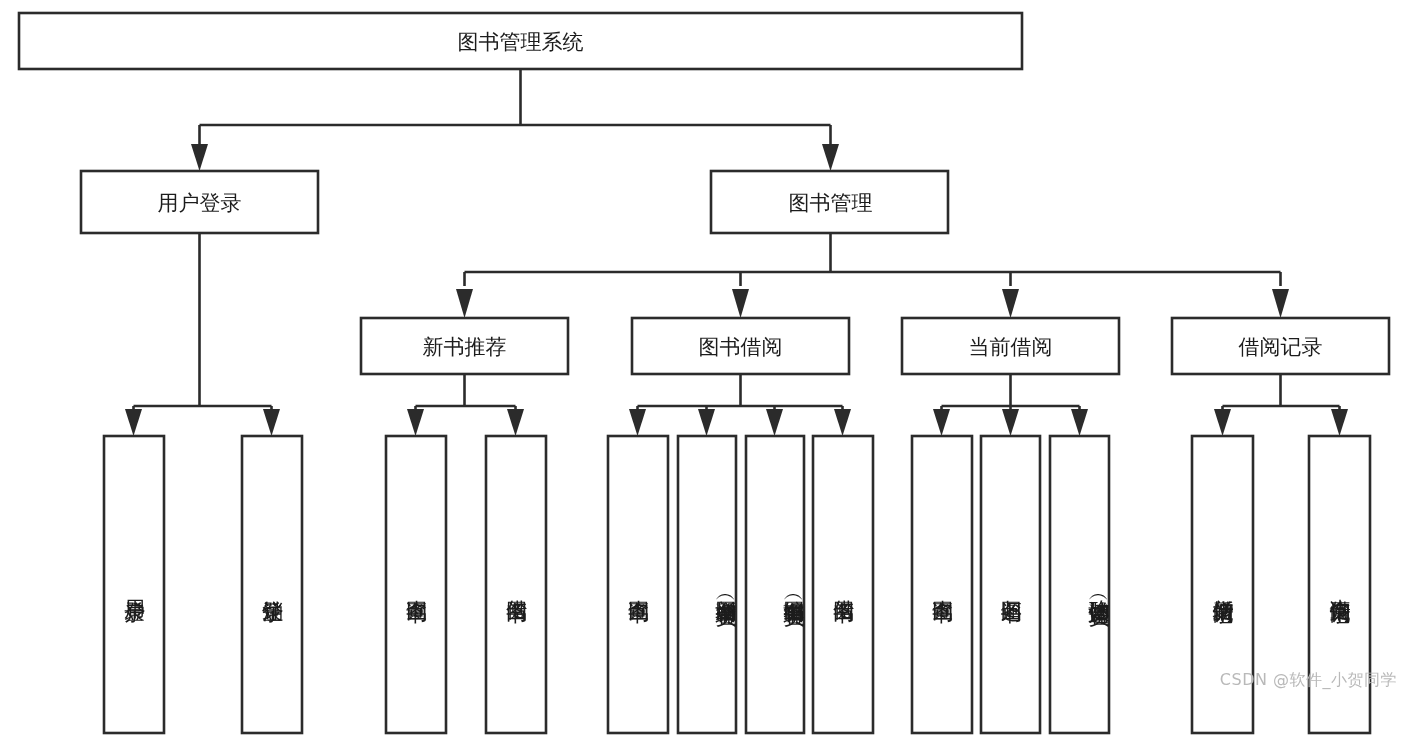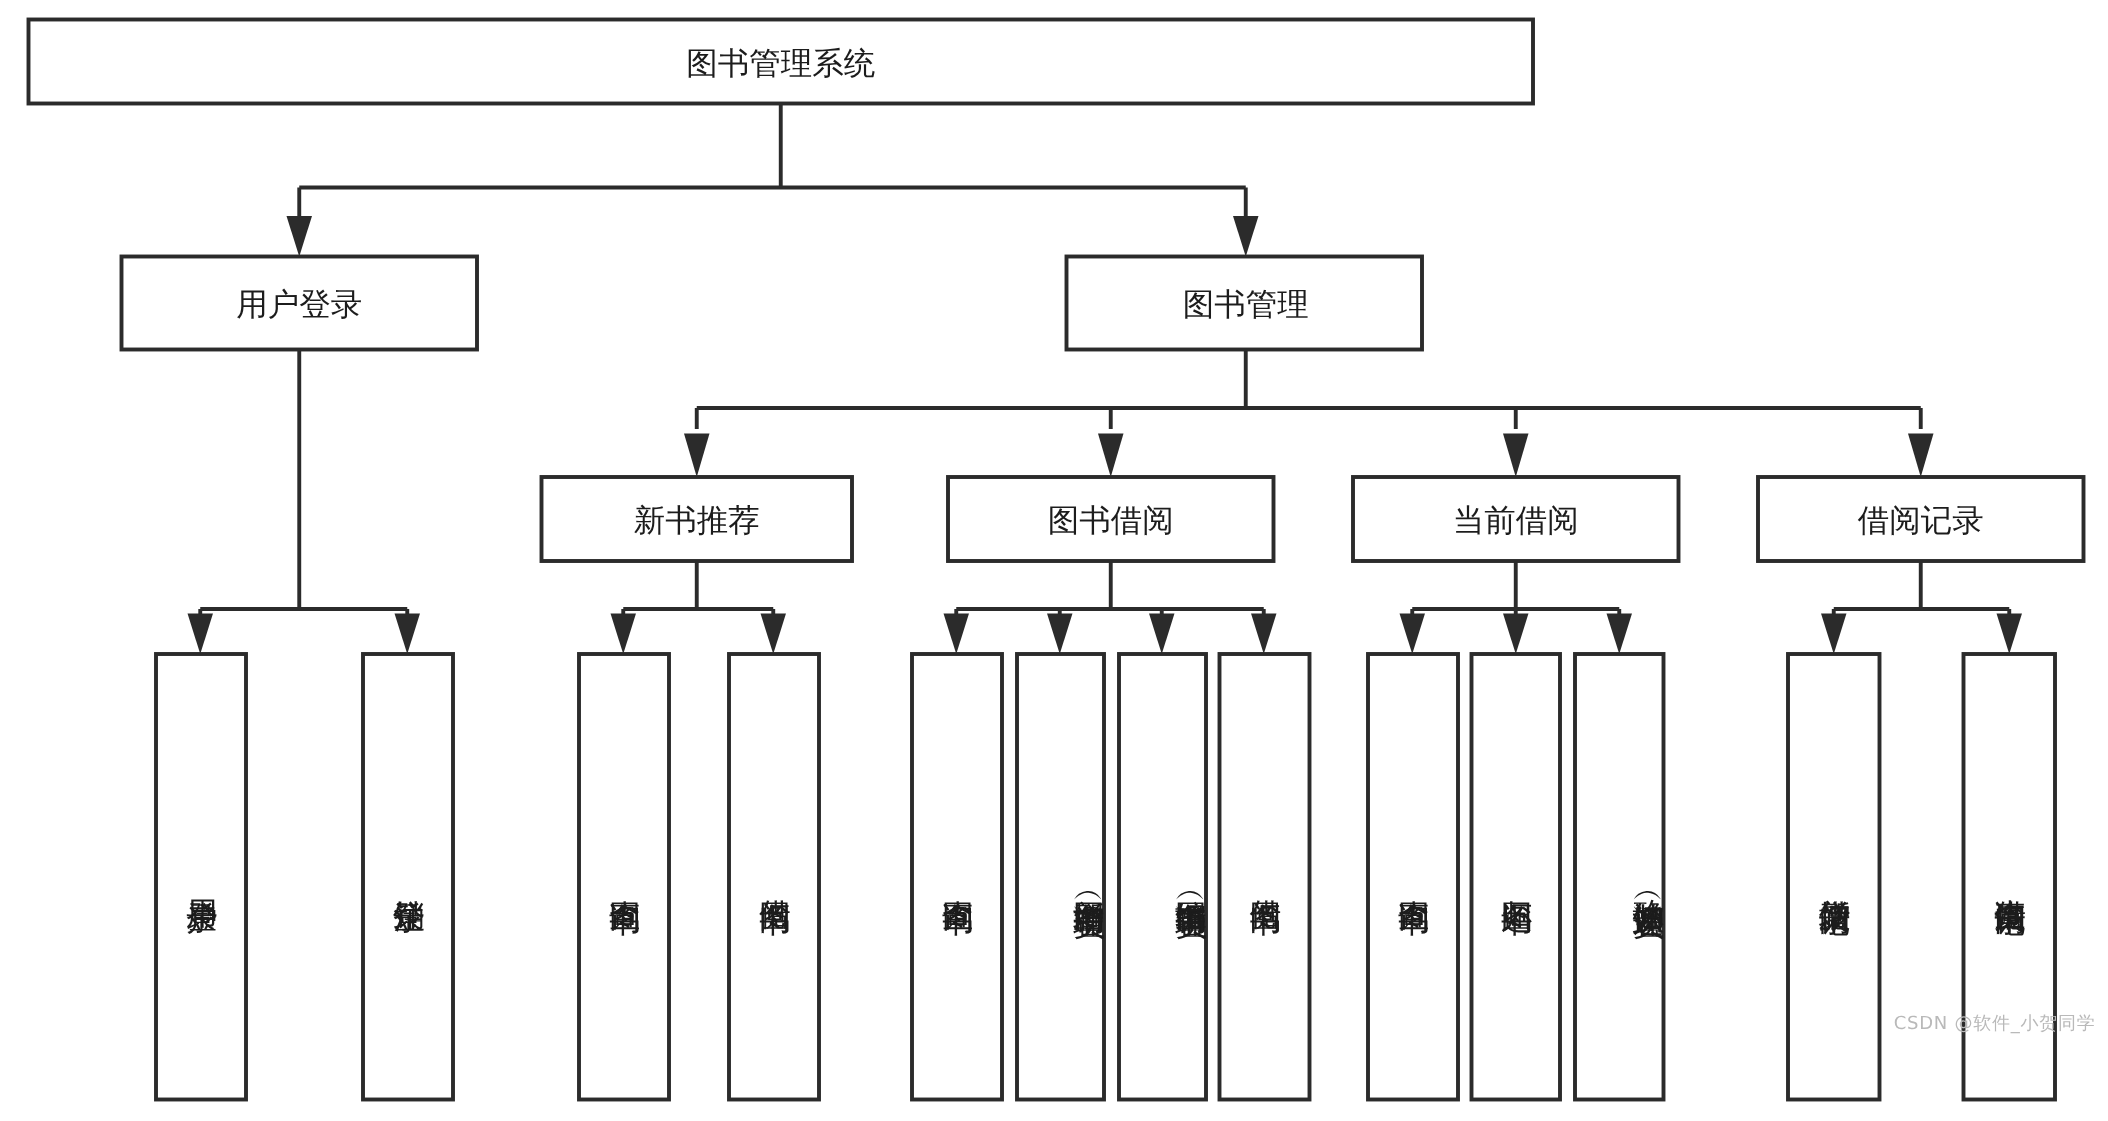--- a/index.html
+++ b/index.html
@@ -60,21 +60,21 @@
     letter-spacing: 1px;
     text-align: center;
     white-space: nowrap;
     pointer-events: none;
   }
   #watermark {
     position: absolute;
     right: 8px;
     bottom: 4px;
     font-family: "DejaVu Sans", "Liberation Sans", sans-serif;
-    font-size: 12px;
+    font-size: 16px;
     color: #b9b9b9;
     letter-spacing: 0.5px;
     white-space: nowrap;
   }
 </style>
 </head>
 <body>
 
 <div id="diagram-root">
 

